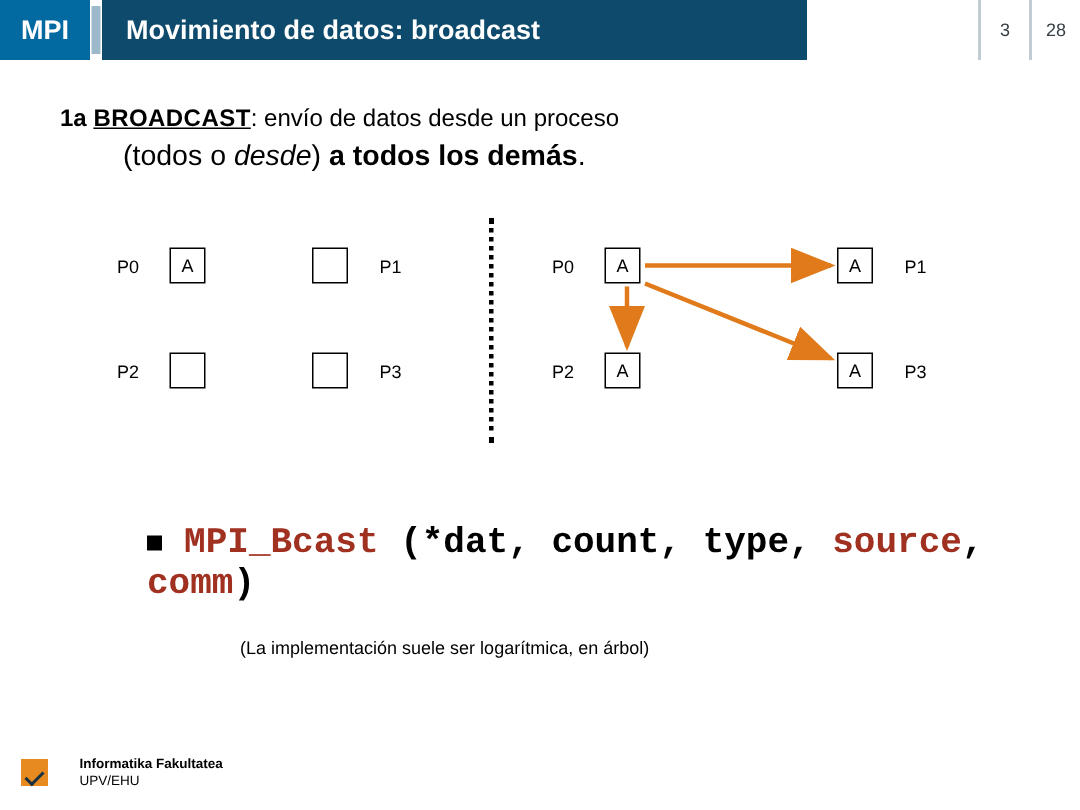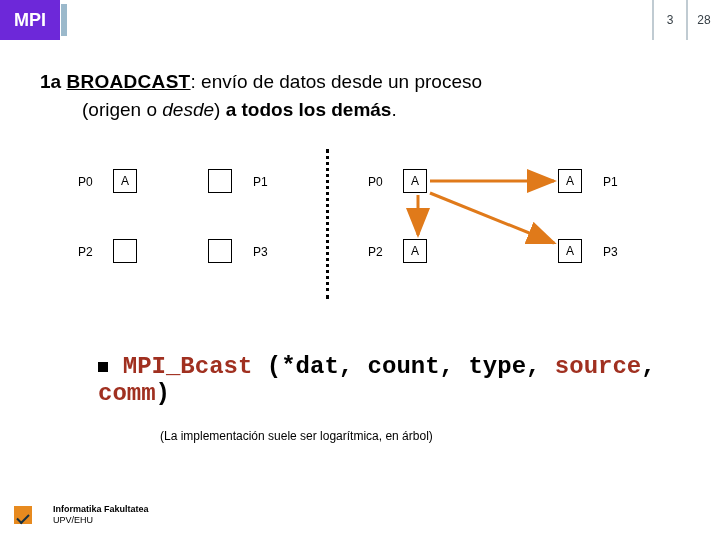--- a/index.html
+++ b/index.html
@@ -10,21 +10,21 @@
     background: #ffffff;
     position: relative;
     overflow: hidden;
   }
   .header {
     display: flex;
     align-items: center;
     height: 40px;
   }
   .header-left {
-    background: #6d28d9;
+    background: #0369a1;
     color: #fff;
     font-weight: bold;
     font-size: 18px;
     display: flex;
     align-items: center;
     padding: 0 10px 0 14px;
     height: 100%;
     width: 60px;
     position: relative;
   }
@@ -63,21 +63,21 @@
   .page-total{
     width:34px;height:100%;
     display:flex;align-items:center;justify-content:center;
     font-size:12px;color:#374047;
     border-left:2px solid #c0cbd2;
   }
   .content {
     padding: 28px 40px 0 40px;
   }
   .h-line {
-    font-size: 19px;
+    font-size: 16px;
     line-height: 1.45;
   }
   .h-tag { font-weight: bold; }
   .kw { font-weight: bold; letter-spacing: .3px;}
   .underlined { text-decoration: underline; }
   .italic { font-style: italic; }
   .bold { font-weight: bold; }
   .h-line2 {
     font-size: 19px;
     line-height: 1.45;
@@ -162,37 +162,38 @@
   .footer-text .line1{ font-weight:600;}
 </style>
 </head>
 <body>
 
 <div class="header">
   <div class="header-left">MPI</div>
   <div style="width:8px;height:100%;background:#fff;position:relative">
     <div style="position:absolute;left:1px;right:1px;top:4px;bottom:4px;background:#9bb9cb"></div>
   </div>
+  <div class="header-title">Movimiento de datos: broadcast</div>
   <div class="header-gap">
     <div class="page-num-box">
       <div class="page-num">3</div>
       <div class="page-total">28</div>
     </div>
   </div>
 </div>
 
 <div class="content">
 
   <div class="h-line">
     <span class="h-tag">1a</span>
     <span> </span>
     <span class="kw underlined">BROADCAST</span><span>: envío de datos desde un proceso</span>
   </div>
   <div class="h-line2">
-    <span>(origen o </span><span class="italic">desde</span><span>) </span><span class="bold">a todos los demás</span><span>.</span>
+    <span>(todos o </span><span class="italic">desde</span><span>) </span><span class="bold">a todos los demás</span><span>.</span>
   </div>
 
   <div class="diagram">
 
     <div class="proc" style="left:10px;top:6px">P0</div>
     <div class="pbox" style="left:45px;top:0">A</div>
     <div class="pbox" style="left:140px;top:0"></div>
     <div class="proc" style="left:185px;top:6px">P1</div>
 
     <div class="proc" style="left:10px;top:76px">P2</div>

